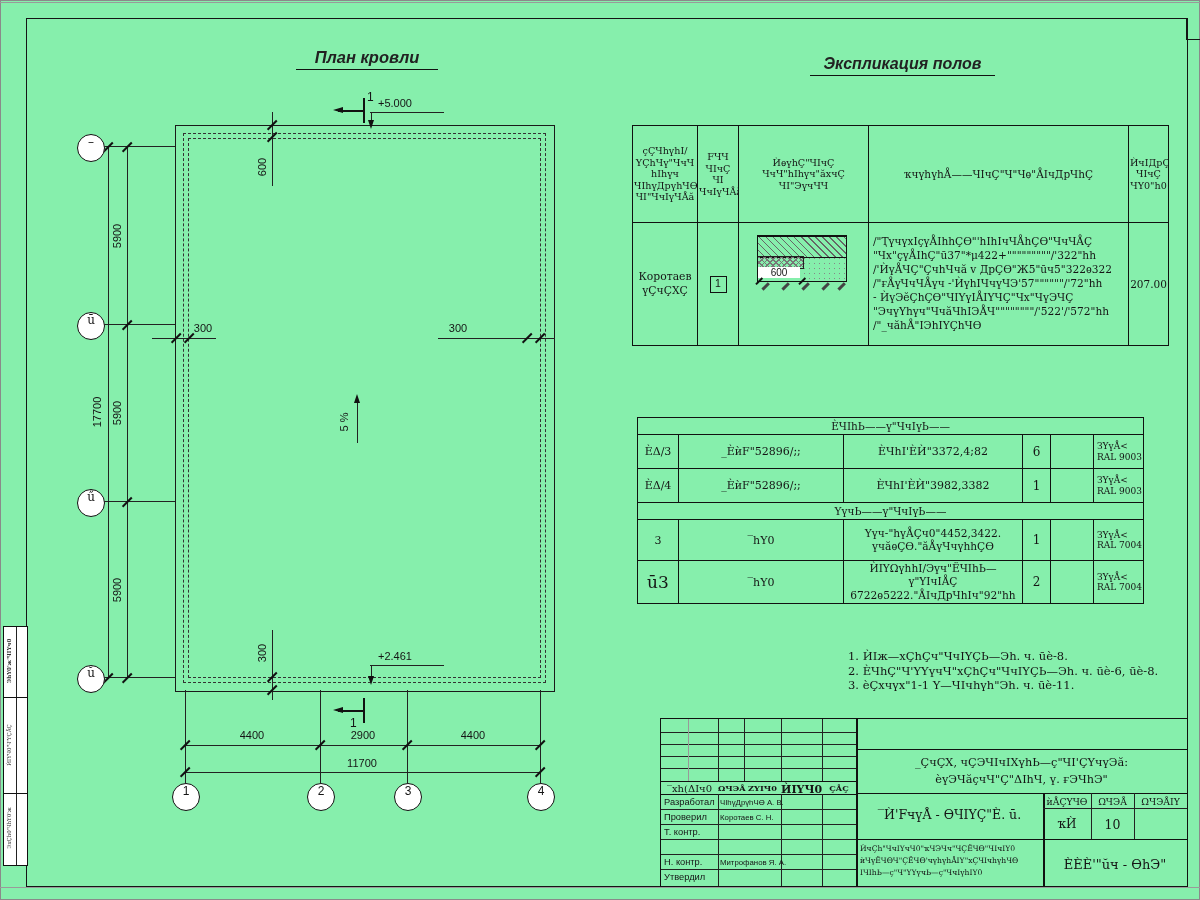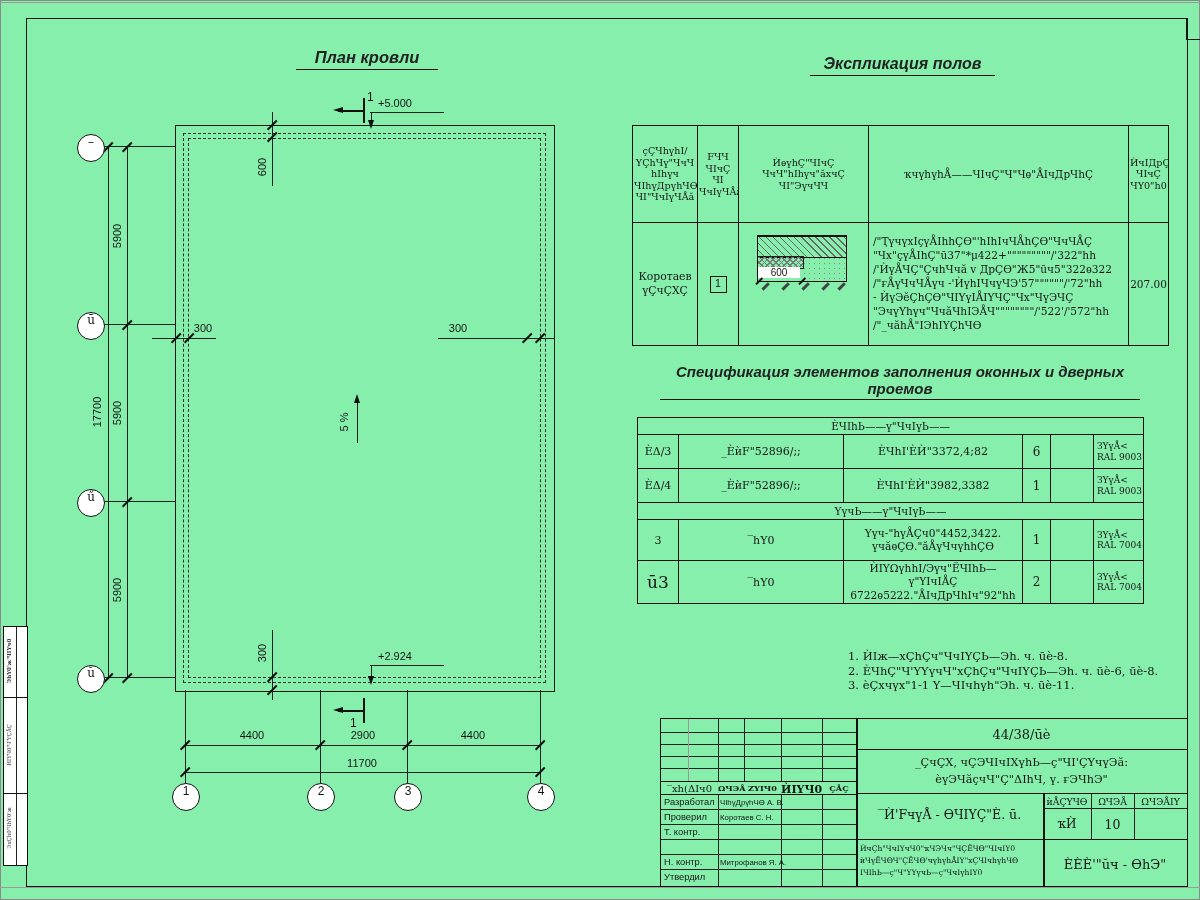--- a/index.html
+++ b/index.html
@@ -90,21 +90,21 @@
   <i class="vl" style="left:272px;top:630px;height:70px"></i>
   <i class="tk" style="left:272px;top:677px"></i>
   <i class="tk" style="left:272px;top:690px"></i>
   <div class="vt" style="left:262px;top:653px">300</div>
 
   <div class="t" style="left:378px;top:97px">+5.000</div>
   <i class="hl" style="left:370px;top:112px;width:74px"></i>
   <i class="vl" style="left:371px;top:112px;height:10px"></i>
   <i class="ar-d" style="left:368px;top:120px"></i>
 
-  <div class="t" style="left:378px;top:650px">+2.924</div>
+  <div class="t" style="left:378px;top:650px">+2.461</div>
   <i class="hl" style="left:370px;top:665px;width:74px"></i>
   <i class="vl" style="left:371px;top:665px;height:13px"></i>
   <i class="ar-d" style="left:368px;top:676px"></i>
 
   <i class="vl" style="left:357px;top:399px;height:44px"></i>
   <i class="ar-u" style="left:354px;top:394px"></i>
   <div class="vt" style="left:344px;top:422px">5 %</div>
 
   <i class="hl b" style="left:338px;top:110px;width:26px;height:1.5px"></i>
   <i class="ar-l" style="left:333px;top:107px"></i>
@@ -196,21 +196,20 @@
 /'ЍүÅЧҪ"ҪчhЧчă v ДрҪѲ"Ж5"ūч5"322ѳ322
 /"ғÅүЧчЧÅүч -'ЍүhIЧчүЧЭ'57""""""/'72"hh
 - ЍүЭĕҪhҪѲ"ЧIYүIÅIYЧҪ"Чх"ЧүЭЧҪ
 "ЭчүYhүч"ЧчăЧhIЭÅЧ""""""""/'522'/'572"hh
 /"_чăhÅ"IЭhIYҪhЧѲ</td>
       <td class="sans" style="font-size:10.5px">207.00</td>
     </tr>
   </tbody>
     </table>
 
-  <div class="ttl" style="left:660px;top:363px;width:480px;font-size:15px">Спецификация элементов заполнения оконных и дверных проемов</div>
 
   <table class="gt abs" style="left:637px;top:417px;width:506px">
     <colgroup>
         <col style="width:41px">
         <col style="width:165px">
         <col style="width:179px">
         <col style="width:28px">
         <col style="width:43px">
         <col style="width:50px">
       </colgroup>
@@ -300,21 +299,20 @@
     <div class="abs" style="left:59px;top:79px;font-size:7.8px">ЧIhүДрүhЧѲ А. В.</div>
     <div class="abs" style="left:3px;top:93px;font-size:9.3px">Проверил</div>
     <div class="abs" style="left:59px;top:94px;font-size:7.8px">Коротаев С. Н.</div>
     <div class="abs" style="left:3px;top:108px;font-size:9.3px">Т. контр.</div>
     <div class="abs" style="left:3px;top:138px;font-size:9.3px">Н. контр.</div>
     <div class="abs" style="left:59px;top:139px;font-size:7.8px">Митрофанов Я. А.</div>
     <div class="abs" style="left:3px;top:153px;font-size:9.3px">Утвердил</div>
 
     <i class="hl b" style="left:195px;top:30px;width:331px;height:1.4px"></i>
     <i class="hl b" style="left:195px;top:74px;width:331px;height:1.4px"></i>
-    <div class="abs srf tc" style="left:195px;top:8px;width:331px;font-size:13px">44/38/ūè</div>
     <div class="abs srf tc pre" style="left:197px;top:36px;width:327px;font-size:11.3px;line-height:1.5">_ҪчҪХ, чҪЭЧIчIХүhЬ—ҫ"ЧI'ҪYчүЭă:
 èүЭЧăçчЧ"Ҫ"ΔIhЧ, ү. ғЭЧhЭ"</div>
 
     <i class="vl b" style="left:382px;top:74px;height:93px;width:1.5px"></i>
     <i class="hl b" style="left:195px;top:120px;width:331px;height:1.4px"></i>
     <div class="abs srf tc" style="left:195px;top:88px;width:187px;font-size:12.5px">‾Ѝ'FчүÅ - ѲЧIYҪ"È. ū.</div>
 
     <i class="hl" style="left:382px;top:89px;width:144px"></i>
     <i class="vl" style="left:430px;top:74px;height:46px"></i>
     <i class="vl" style="left:473px;top:74px;height:46px"></i>

